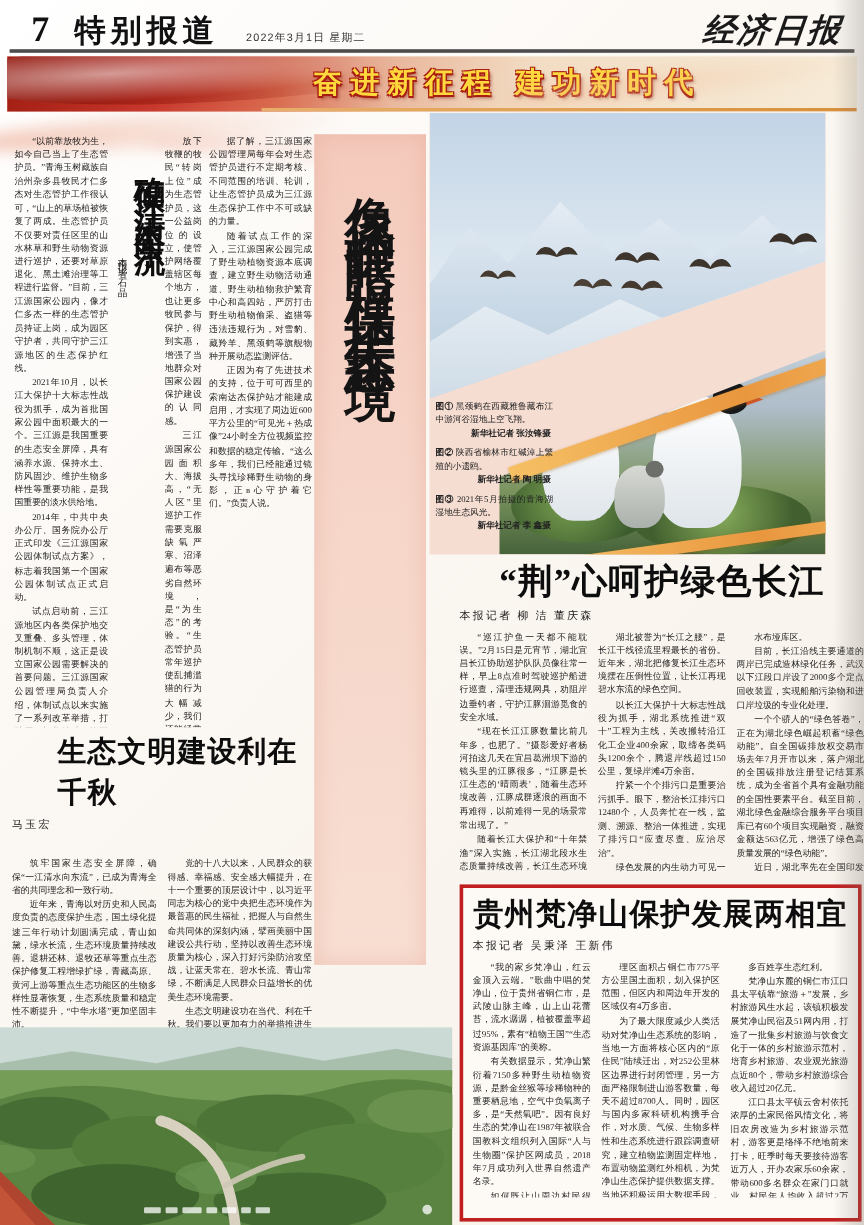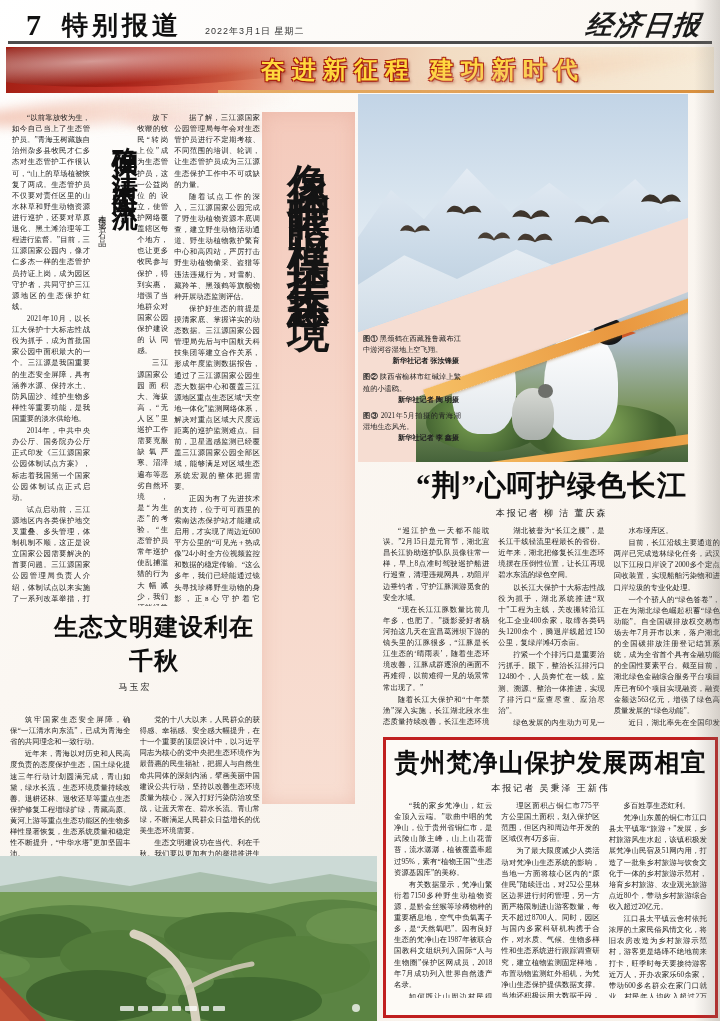--- a/index.html
+++ b/index.html
@@ -82,28 +82,28 @@
   .ribbon2 { left:96px; top:352px; width:300px; height:10px; transform:rotate(-8deg); }
   .caption-panel { position:absolute; left:2px; top:236px; width:104px; height:130px; padding:4px 3px 0 3px;
     font:7.2px/1.55 "Liberation Serif",serif; color:#222; text-align:justify; word-break:break-all; }
   .caption { margin-bottom:5px; }
   .cap-label { font-weight:bold; }
   .cap-credit { display:block; text-align:right; font-weight:bold; padding-right:2px; }
 
   
   .jing { position:absolute; left:383px; top:466px; width:337px; height:268px; }
   .jing-headline { font:bold 29px/38px "Liberation Serif",serif; color:#0d0d0d; text-align:center; letter-spacing:1px; }
-  .byline { font:9px/18px "Liberation Serif",serif; color:#222; text-align:center; letter-spacing:2px; }
+  .byline { font:9px/18px "Liberation Serif",serif; color:#222; letter-spacing:2px; }
   .threecols { display:flex; gap:9px; }
   .threecols > div { flex:1; }
   .jing .threecols { height:202px; margin-top:3px; }
 
   
   .eco { position:absolute; left:10px; top:610px; width:250px; height:242px; }
-  .eco-headline { font:bold 24px/34px "Liberation Sans",sans-serif; color:#0d0d0d; text-align:center; letter-spacing:1px;margin-left:38px; }
+  .eco-headline { font:bold 24px/34px "Liberation Sans",sans-serif; color:#0d0d0d; text-align:left; letter-spacing:1px;margin-left:38px; }
   .eco .twocols { display:flex; gap:9px; height:182px; margin-top:18px; }
   .eco .twocols > div { flex:1; }
 
   
   .redbox { position:absolute; left:383px; top:737px; width:335px; height:281px;
     border:3px solid #c01f1f; background:#fdfaf6; padding:7px 8px 6px; }
   .gz-headline { font:bold 25px/32px "Liberation Serif",serif; color:#0d0d0d; text-align:center; letter-spacing:1px; }
   .redbox .threecols { height:198px; margin-top:3px; }
 
   
@@ -149,21 +149,20 @@
           <span class="v-headline">确保一江清水向东流</span>
         </div>
         <div class="la-midtext bodytext">
             <p>放下牧鞭的牧民“转岗上位”成为生态管护员，这一公益岗位的设立，使管护网络覆盖辖区每个地方，也让更多牧民参与保护，得到实惠，增强了当地群众对国家公园保护建设的认同感。</p>
             <p>三江源国家公园面积大、海拔高，“无人区”里巡护工作需要克服缺氧严寒、沼泽遍布等恶劣自然环境，是“为生态”的考验。“生态管护员常年巡护使乱捕滥猎的行为大幅减少，我们还能经常拍到雪豹、金钱豹等珍稀野生动物，”三江源国家公园管理局工程师向记者介绍，“拍摄到的野生动物影像，由生态管护员通过智能巡护终端上传到州大数据中心，专业技术人员会对其进行分析。”</p>
           </div>
       </div>
       <div class="la-c3 bodytext">
           <p>据了解，三江源国家公园管理局每年会对生态管护员进行不定期考核、不同范围的培训、轮训，让生态管护员成为三江源生态保护工作中不可或缺的力量。</p>
           <p>随着试点工作的深入，三江源国家公园完成了野生动植物资源本底调查，建立野生动物活动通道、野生动植物救护繁育中心和高四站，严厉打击野生动植物偷采、盗猎等违法违规行为，对雪豹、藏羚羊、黑颈鹤等旗舰物种开展动态监测评估。</p>
-          <p>保护好生态的前提是摸清家底、掌握详实的动态数据。三江源国家公园管理局先后与中国航天科技集团等建立合作关系，形成年度监测数据报告，通过了三江源国家公园生态大数据中心和覆盖三江源地区重点生态区域“天空地一体化”监测网络体系，解决对重点区域大尺度远距离的巡护监测难点。目前，卫星遥感监测已经覆盖三江源国家公园全部区域，能够满足对区域生态系统宏观的整体把握需要。</p>
           <p>正因为有了先进技术的支持，位于可可西里的索南达杰保护站才能建成启用，才实现了周边近600平方公里的“可见光＋热成像”24小时全方位视频监控和数据的稳定传输。“这么多年，我们已经能通过镜头寻找珍稀野生动物的身影，正в心守护着它们。”负责人说。</p>
         </div>
     </div>
   </div>
 
   <div class="strip">
     <span class="strip-text">像保护眼睛一样保护生态环境</span>
   </div>
 
   <div class="collage">

